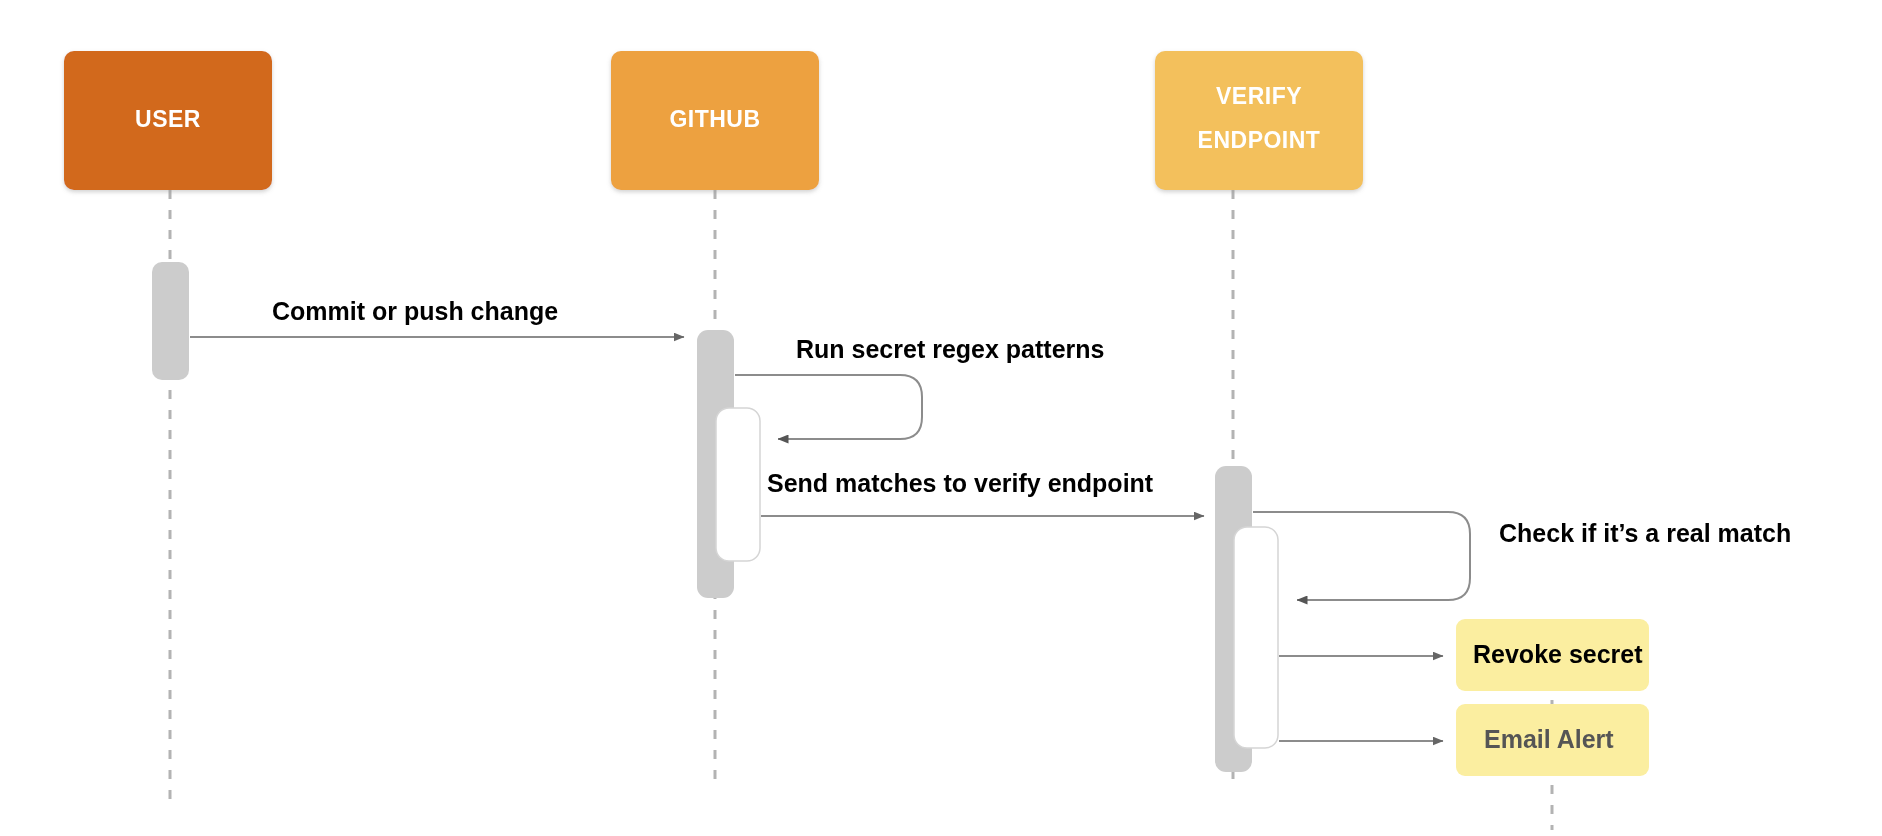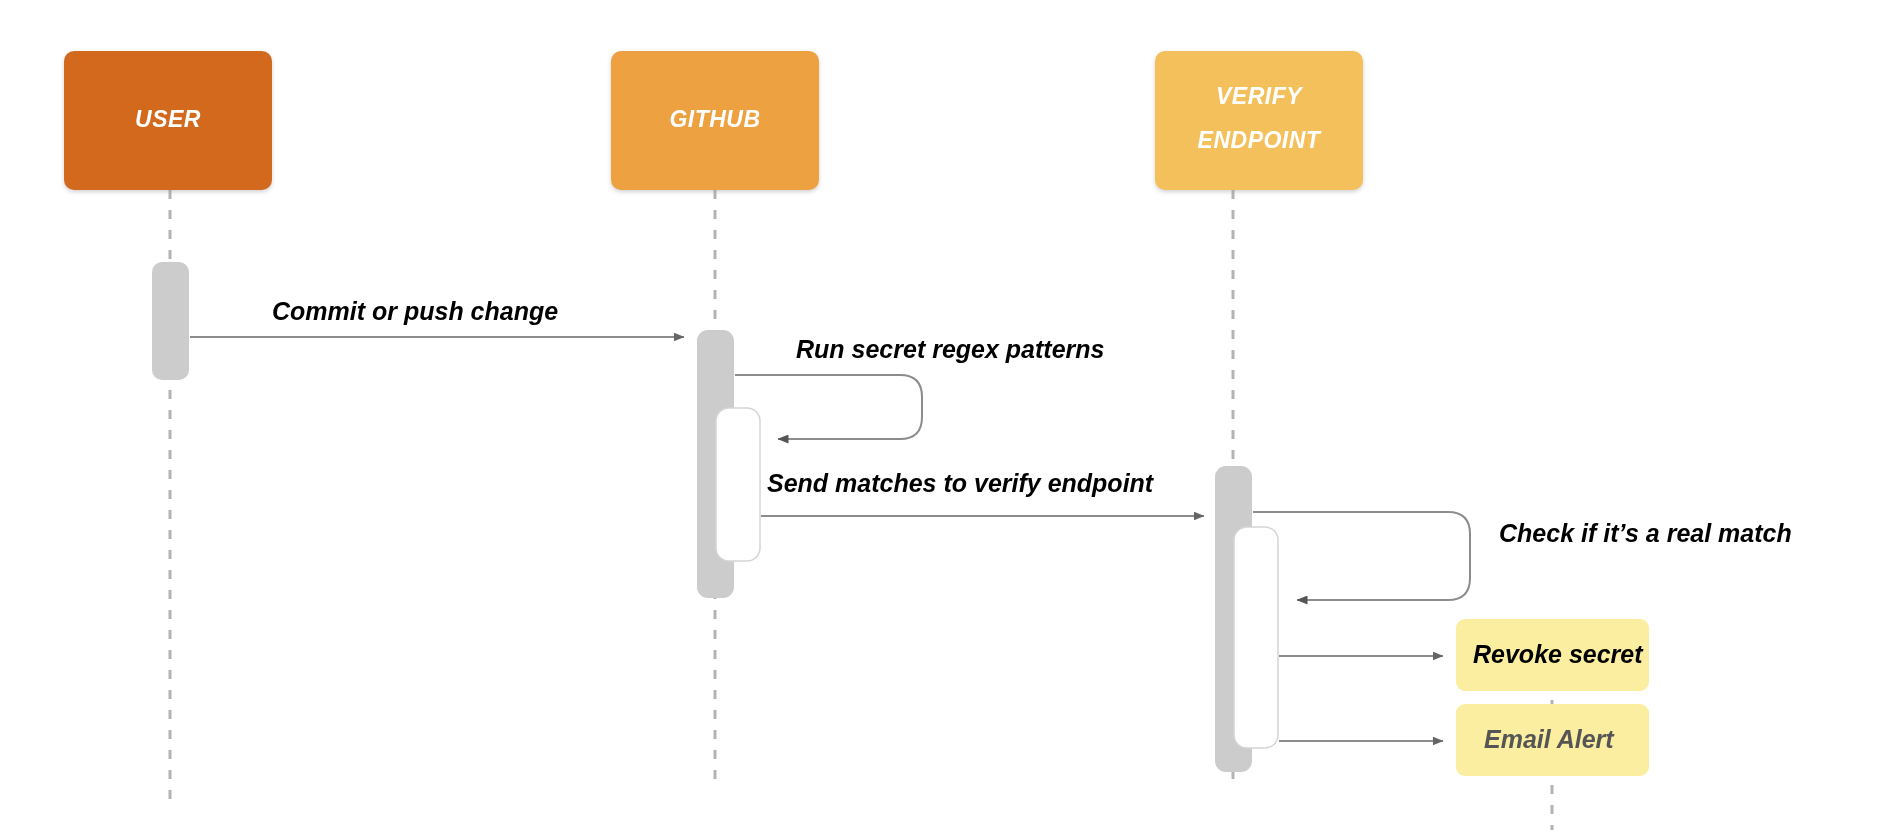--- a/index.html
+++ b/index.html
@@ -11,21 +11,20 @@
     width: 1882px;
     height: 836px;
     font-family: "Liberation Sans", sans-serif;
     overflow: hidden;
   }
   #diagram-root {
     position: relative;
     width: 1882px;
     height: 836px;
     background: #ffffff;
-    font-style: italic;
   }
   svg.diagram {
     display: block;
     width: 1882px;
     height: 836px;
   }
   .actor-label {
     font-family: "Liberation Sans", sans-serif;
     font-weight: bold;
     font-size: 23px;

